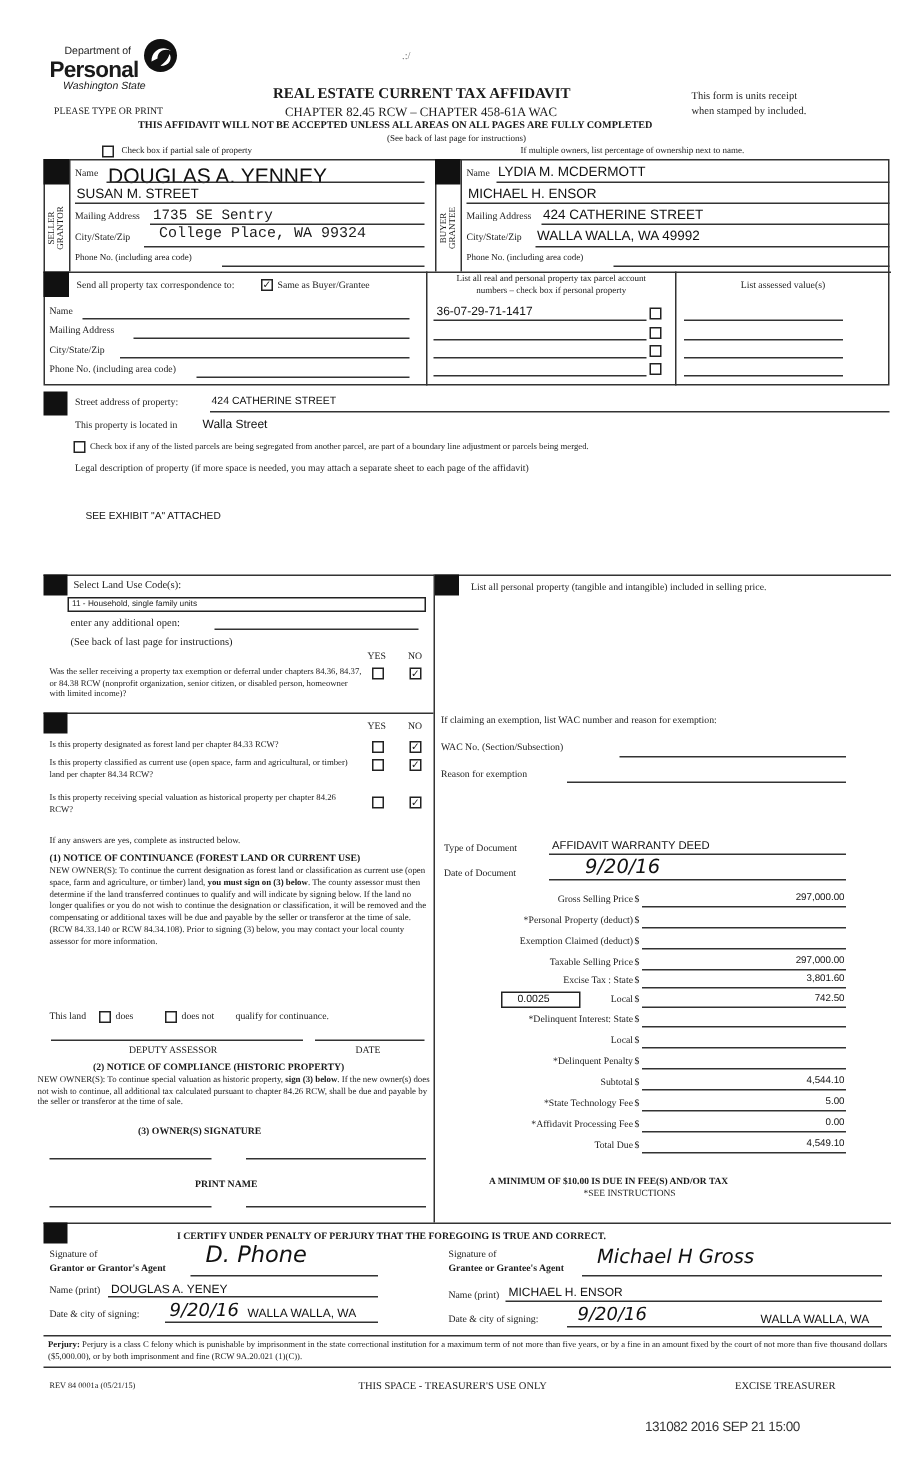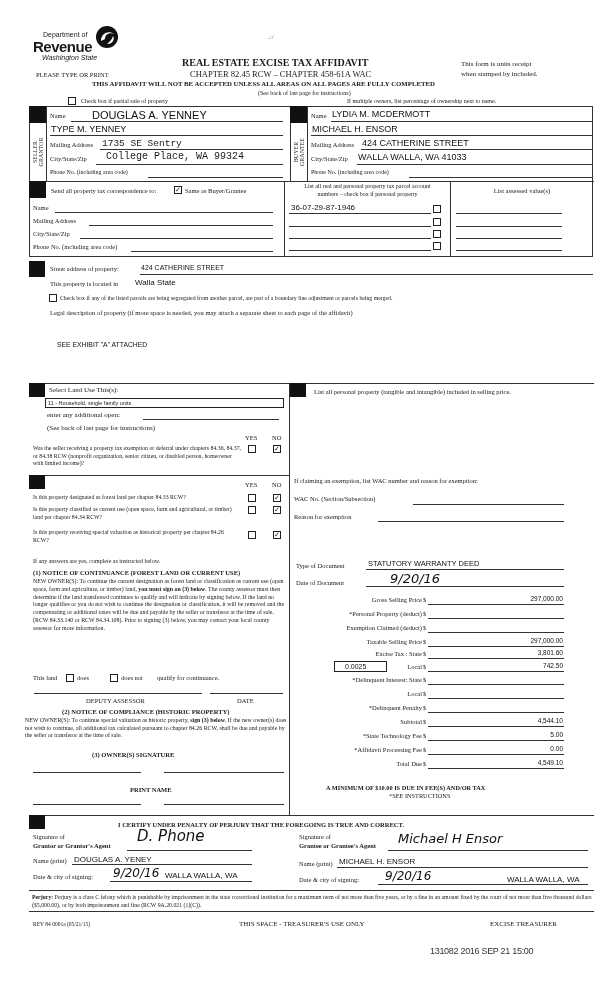--- a/index.html
+++ b/index.html
@@ -16,31 +16,31 @@
   .u { border-bottom: 1px solid #333; position: absolute; height: 0; }
   .lbl { position: absolute; white-space: nowrap; }
   .rt { text-align: right; }
   .hand { font-family: "DejaVu Sans", sans-serif; font-style: italic; color: #111; }
 </style>
 </head>
 <body>
 
 <div class="abs" style="left:33px;top:30px;width:100px;height:36px;">
   <span class="abs sans" style="left:10px;top:1px;font-size:7px;">Department of</span>
-  <span class="abs sans" style="left:0;top:8px;font-size:15px;font-weight:bold;letter-spacing:-0.5px;">Revenue</span>
+  <span class="abs sans" style="left:0;top:8px;font-size:15px;font-weight:bold;letter-spacing:-0.5px;">Personal</span>
   <span class="abs sans" style="left:9px;top:24px;font-size:7px;font-style:italic;">Washington State</span>
   <svg class="abs" style="left:62px;top:-5px;" width="24" height="24" viewBox="0 0 24 24">
     <circle cx="12" cy="12" r="11" fill="#111"></circle>
     <path d="M6 16 C6 8 14 5 19 9 C15 7 10 9 10 14 Z" fill="#fff"></path>
     <path d="M12 19 C18 19 20 14 18 11 C17 15 14 17 12 19 Z" fill="#fff"></path>
   </svg>
 </div>
 <div class="abs" style="left:268px;top:33px;font-size:7px;color:#777;">.:/</div>
 
-<div class="lbl" style="left:182px;top:57px;font-size:10px;font-weight:bold;">REAL ESTATE EXCISE TAX AFFIDAVIT</div>
+<div class="lbl" style="left:182px;top:57px;font-size:10px;font-weight:bold;">REAL ESTATE CURRENT TAX AFFIDAVIT</div>
 <div class="lbl" style="left:36px;top:71px;font-size:6.5px;">PLEASE TYPE OR PRINT</div>
 <div class="lbl" style="left:190px;top:69px;font-size:8.5px;">CHAPTER 82.45 RCW – CHAPTER 458-61A WAC</div>
 <div class="lbl" style="left:461px;top:60px;font-size:7px;">This form is units receipt</div>
 <div class="lbl" style="left:461px;top:70px;font-size:7px;">when stamped by included.</div>
 <div class="lbl" style="left:92px;top:80px;font-size:6.8px;font-weight:bold;">THIS AFFIDAVIT WILL NOT BE ACCEPTED UNLESS ALL AREAS ON ALL PAGES ARE FULLY COMPLETED</div>
 <div class="lbl" style="left:258px;top:90px;font-size:6px;">(See back of last page for instructions)</div>
 <div class="cb" style="left:68px;top:97px;"></div>
 <div class="lbl" style="left:81px;top:98px;font-size:6px;">Check box if partial sale of property</div>
 <div class="lbl" style="left:347px;top:98px;font-size:6px;">If multiple owners, list percentage of ownership next to name.</div>
 
@@ -52,23 +52,23 @@
 <div class="blk" style="left:29px;top:106px;width:17px;height:17px;"></div>
 <div class="vline" style="left:46px;top:106px;height:75px;"></div>
 <div class="abs" style="left:31px;top:128px;width:14px;height:50px;">
   <div class="abs" style="left:-18px;top:18px;width:50px;transform:rotate(-90deg);font-size:6px;line-height:6px;text-align:center;">
     <div>SELLER</div>
     <div>GRANTOR</div>
   </div>
 </div>
 <div class="abs" style="left:50px;top:108px;width:232px;height:72px;">
   <span class="lbl" style="left:0;top:4px;font-size:6.5px;">Name</span>
-  <span class="lbl fill" style="left:22px;top:1px;font-size:11px;margin-left:20px;">DOUGLAS A. YENNEY</span>
+  <span class="lbl fill" style="left:22px;top:1px;font-size:14px;">DOUGLAS A. YENNEY</span>
   <div class="u" style="left:21px;top:13px;width:212px;"></div>
-  <span class="lbl fill" style="left:1px;top:16px;font-size:9px;">TYPE M. YENNEY</span>
+  <span class="lbl fill" style="left:1px;top:16px;font-size:9px;">SUSAN M. STREET</span>
   <div class="u" style="left:0;top:27px;width:233px;"></div>
   <span class="lbl" style="left:0;top:33px;font-size:6.5px;">Mailing Address</span>
   <span class="lbl mono" style="left:52px;top:30px;font-size:9.5px;">1735 SE Sentry</span>
   <div class="u" style="left:50px;top:41px;width:183px;"></div>
   <span class="lbl" style="left:0;top:47px;font-size:6.5px;">City/State/Zip</span>
   <span class="lbl mono" style="left:56px;top:43px;font-size:10px;">College Place, WA  99324</span>
   <div class="u" style="left:46px;top:56px;width:187px;"></div>
   <span class="lbl" style="left:0;top:61px;font-size:6px;">Phone No. (including area code)</span>
   <div class="u" style="left:98px;top:69px;width:135px;"></div>
 </div>
@@ -85,21 +85,21 @@
 <div class="abs" style="left:311px;top:108px;width:282px;height:72px;">
   <span class="lbl" style="left:0;top:4px;font-size:6.5px;">Name</span>
   <span class="lbl fill" style="left:21px;top:1px;font-size:9px;">LYDIA M. MCDERMOTT</span>
   <div class="u" style="left:20px;top:13px;width:262px;"></div>
   <span class="lbl fill" style="left:1px;top:16px;font-size:9px;">MICHAEL H. ENSOR</span>
   <div class="u" style="left:0;top:27px;width:282px;"></div>
   <span class="lbl" style="left:0;top:33px;font-size:6.5px;">Mailing Address</span>
   <span class="lbl fill" style="left:51px;top:30px;font-size:9px;">424 CATHERINE STREET</span>
   <div class="u" style="left:50px;top:41px;width:232px;"></div>
   <span class="lbl" style="left:0;top:47px;font-size:6.5px;">City/State/Zip</span>
-  <span class="lbl fill" style="left:47px;top:44px;font-size:9px;">WALLA WALLA, WA  41033</span>
+  <span class="lbl fill" style="left:47px;top:44px;font-size:9px;">WALLA WALLA, WA  49992</span>
   <div class="u" style="left:46px;top:56px;width:236px;"></div>
   <span class="lbl" style="left:0;top:61px;font-size:6px;">Phone No. (including area code)</span>
   <div class="u" style="left:98px;top:69px;width:184px;"></div>
 </div>
 
 <div class="blk" style="left:29px;top:181px;width:17px;height:17px;"></div>
 <div class="abs" style="left:33px;top:183px;width:250px;height:72px;">
   <span class="lbl" style="left:18px;top:4px;font-size:6.5px;">Send all property tax correspondence to:</span>
   <div class="cb" style="left:141px;top:3px;">✓</div>
   <span class="lbl" style="left:152px;top:4px;font-size:6.5px;">Same as Buyer/Grantee</span>
@@ -110,21 +110,21 @@
   <span class="lbl" style="left:0;top:47px;font-size:6.5px;">City/State/Zip</span>
   <div class="u" style="left:47px;top:55px;width:193px;"></div>
   <span class="lbl" style="left:0;top:60px;font-size:6.5px;">Phone No. (including area code)</span>
   <div class="u" style="left:98px;top:68px;width:142px;"></div>
 </div>
 
 <div class="abs" style="left:285px;top:182px;width:165px;height:74px;">
   <div class="lbl" style="left:0;top:1px;width:165px;text-align:center;font-size:6px;">List all real and personal property tax parcel account</div>
   <div class="lbl" style="left:0;top:9px;width:165px;text-align:center;font-size:6px;">numbers – check box if personal property</div>
   <div class="abs" style="left:4px;top:21px;width:158px;height:12px;">
-    <span class="lbl fill" style="left:2px;top:0;font-size:8px;">36-07-29-87-1946</span>
+    <span class="lbl fill" style="left:2px;top:0;font-size:8px;">36-07-29-71-1417</span>
     <div class="u" style="left:0;top:10px;width:142px;"></div>
     <div class="cb" style="left:144px;top:2px;"></div>
   </div>
   <div class="abs" style="left:4px;top:34px;width:158px;height:12px;">
     <span class="lbl fill" style="left:2px;top:0;font-size:8px;"></span>
     <div class="u" style="left:0;top:10px;width:142px;"></div>
     <div class="cb" style="left:144px;top:2px;"></div>
   </div>
   <div class="abs" style="left:4px;top:46px;width:158px;height:12px;">
     <span class="lbl fill" style="left:2px;top:0;font-size:8px;"></span>
@@ -143,31 +143,31 @@
   <div class="u" style="left:5px;top:44px;width:106px;"></div>
   <div class="u" style="left:5px;top:56px;width:106px;"></div>
   <div class="u" style="left:5px;top:68px;width:106px;"></div>
 </div>
 
 <div class="blk" style="left:29px;top:261px;width:16px;height:16px;"></div>
 <div class="lbl" style="left:50px;top:265px;font-size:6.5px;">Street address of property:</div>
 <div class="lbl fill" style="left:141px;top:264px;font-size:7px;">424 CATHERINE STREET</div>
 <div class="u" style="left:140px;top:274px;width:453px;"></div>
 <div class="lbl" style="left:50px;top:280px;font-size:6.5px;">This property is located in</div>
-<div class="lbl fill" style="left:135px;top:278px;font-size:8px;">Walla State</div>
+<div class="lbl fill" style="left:135px;top:278px;font-size:8px;">Walla Street</div>
 <div class="cb" style="left:49px;top:294px;"></div>
 <div class="lbl" style="left:60px;top:295px;font-size:5.8px;">Check box if any of the listed parcels are being segregated from another parcel, are part of a boundary line adjustment or parcels being merged.</div>
 <div class="lbl" style="left:50px;top:309px;font-size:6.5px;">Legal description of property (if more space is needed, you may attach a separate sheet to each page of the affidavit)</div>
 <div class="lbl fill" style="left:57px;top:341px;font-size:6.8px;">SEE EXHIBIT "A" ATTACHED</div>
 
 <div class="hline" style="left:29px;top:383px;width:565px;"></div>
 <div class="vline" style="left:289px;top:383px;height:432px;"></div>
 
 <div class="blk" style="left:29px;top:383px;width:16px;height:14px;"></div>
-<div class="lbl" style="left:49px;top:386px;font-size:7px;">Select Land Use This(s):</div>
+<div class="lbl" style="left:49px;top:386px;font-size:7px;">Select Land Use Code(s):</div>
 <div class="abs" style="left:45px;top:398px;width:239px;height:10px;border:1px solid #222;">
   <span class="lbl sans" style="left:2px;top:1px;font-size:5.5px;">11 - Household, single family units</span>
 </div>
 <div class="lbl" style="left:47px;top:411px;font-size:7px;">enter any additional open:</div>
 <div class="u" style="left:143px;top:419px;width:136px;"></div>
 <div class="lbl" style="left:47px;top:424px;font-size:7px;">(See back of last page for instructions)</div>
 <div class="lbl" style="left:245px;top:434px;font-size:6.5px;">YES</div>
 <div class="lbl" style="left:272px;top:434px;font-size:6.5px;">NO</div>
 <div class="abs" style="left:33px;top:445px;width:210px;font-size:5.8px;line-height:7.5px;">Was the seller receiving a property tax exemption or deferral under chapters 84.36, 84.37, or 84.38 RCW (nonprofit organization, senior citizen, or disabled person, homeowner with limited income)?</div>
 <div class="cb" style="left:248px;top:445px;"></div>
@@ -219,21 +219,21 @@
 <div class="blk" style="left:290px;top:383px;width:16px;height:14px;"></div>
 <div class="abs" style="left:309px;top:387px;width:270px;font-size:6.5px;line-height:10px;text-indent:5px;">List all  personal property (tangible and intangible) included in selling price.</div>
 
 <div class="lbl" style="left:294px;top:477px;font-size:6.5px;">If claiming an exemption, list WAC number and reason for exemption:</div>
 <div class="lbl" style="left:294px;top:495px;font-size:6.5px;">WAC No. (Section/Subsection)</div>
 <div class="u" style="left:413px;top:504px;width:151px;"></div>
 <div class="lbl" style="left:294px;top:513px;font-size:6.5px;">Reason for exemption</div>
 <div class="u" style="left:378px;top:521px;width:186px;"></div>
 
 <div class="lbl" style="left:296px;top:562px;font-size:6.5px;">Type of Document</div>
-<div class="lbl fill" style="left:368px;top:559px;font-size:7.5px;">STATUTORY WARRANTY DEED</div>
+<div class="lbl fill" style="left:368px;top:559px;font-size:7.5px;">AFFIDAVIT WARRANTY DEED</div>
 <div class="u" style="left:366px;top:569px;width:198px;"></div>
 <div class="lbl" style="left:296px;top:579px;font-size:6.5px;">Date of Document</div>
 <div class="lbl hand" style="left:390px;top:571px;font-size:13px;">9/20/16</div>
 <div class="u" style="left:366px;top:586px;width:198px;"></div>
 
 <div class="abs" style="left:290px;top:594px;width:290px;height:160px;">
   <div class="abs" style="left:0;top:0;width:290px;height:14px;">
     <span class="lbl rt" style="right:158px;top:2px;font-size:6.5px;">Gross Selling Price</span>
     <span class="lbl" style="left:133px;top:2px;font-size:6.5px;">$</span>
     <span class="lbl fill rt" style="right:17px;top:1px;font-size:6.5px;">297,000.00</span>
@@ -329,21 +329,21 @@
 <div class="lbl" style="left:33px;top:857px;font-size:6.5px;">Name (print)</div>
 <div class="lbl fill" style="left:74px;top:855px;font-size:8px;">DOUGLAS A. YENEY</div>
 <div class="u" style="left:72px;top:864px;width:180px;"></div>
 <div class="lbl" style="left:33px;top:873px;font-size:6.5px;">Date &amp; city of signing:</div>
 <div class="lbl hand" style="left:113px;top:866px;font-size:12px;">9/20/16</div>
 <div class="lbl fill" style="left:165px;top:871px;font-size:8px;">WALLA WALLA, WA</div>
 <div class="u" style="left:110px;top:881px;width:142px;"></div>
 
 <div class="lbl" style="left:299px;top:833px;font-size:6.5px;">Signature of</div>
 <div class="lbl" style="left:299px;top:842px;font-size:6.5px;font-weight:bold;">Grantee or Grantee's Agent</div>
-<div class="lbl hand" style="left:398px;top:831px;font-size:13px;">Michael H Ensor</div>
+<div class="lbl hand" style="left:398px;top:831px;font-size:13px;">Michael H Gross</div>
 <div class="u" style="left:388px;top:850px;width:200px;"></div>
 <div class="lbl" style="left:299px;top:860px;font-size:6.5px;">Name (print)</div>
 <div class="lbl fill" style="left:339px;top:857px;font-size:8px;">MICHAEL H. ENSOR</div>
 <div class="u" style="left:337px;top:867px;width:251px;"></div>
 <div class="lbl" style="left:299px;top:876px;font-size:6.5px;">Date &amp; city of signing:</div>
 <div class="lbl hand" style="left:385px;top:869px;font-size:12px;">9/20/16</div>
 <div class="lbl fill" style="left:507px;top:875px;font-size:8px;">WALLA WALLA, WA</div>
 <div class="u" style="left:378px;top:884px;width:210px;"></div>
 
 <div class="hline" style="left:29px;top:890px;width:565px;"></div>

